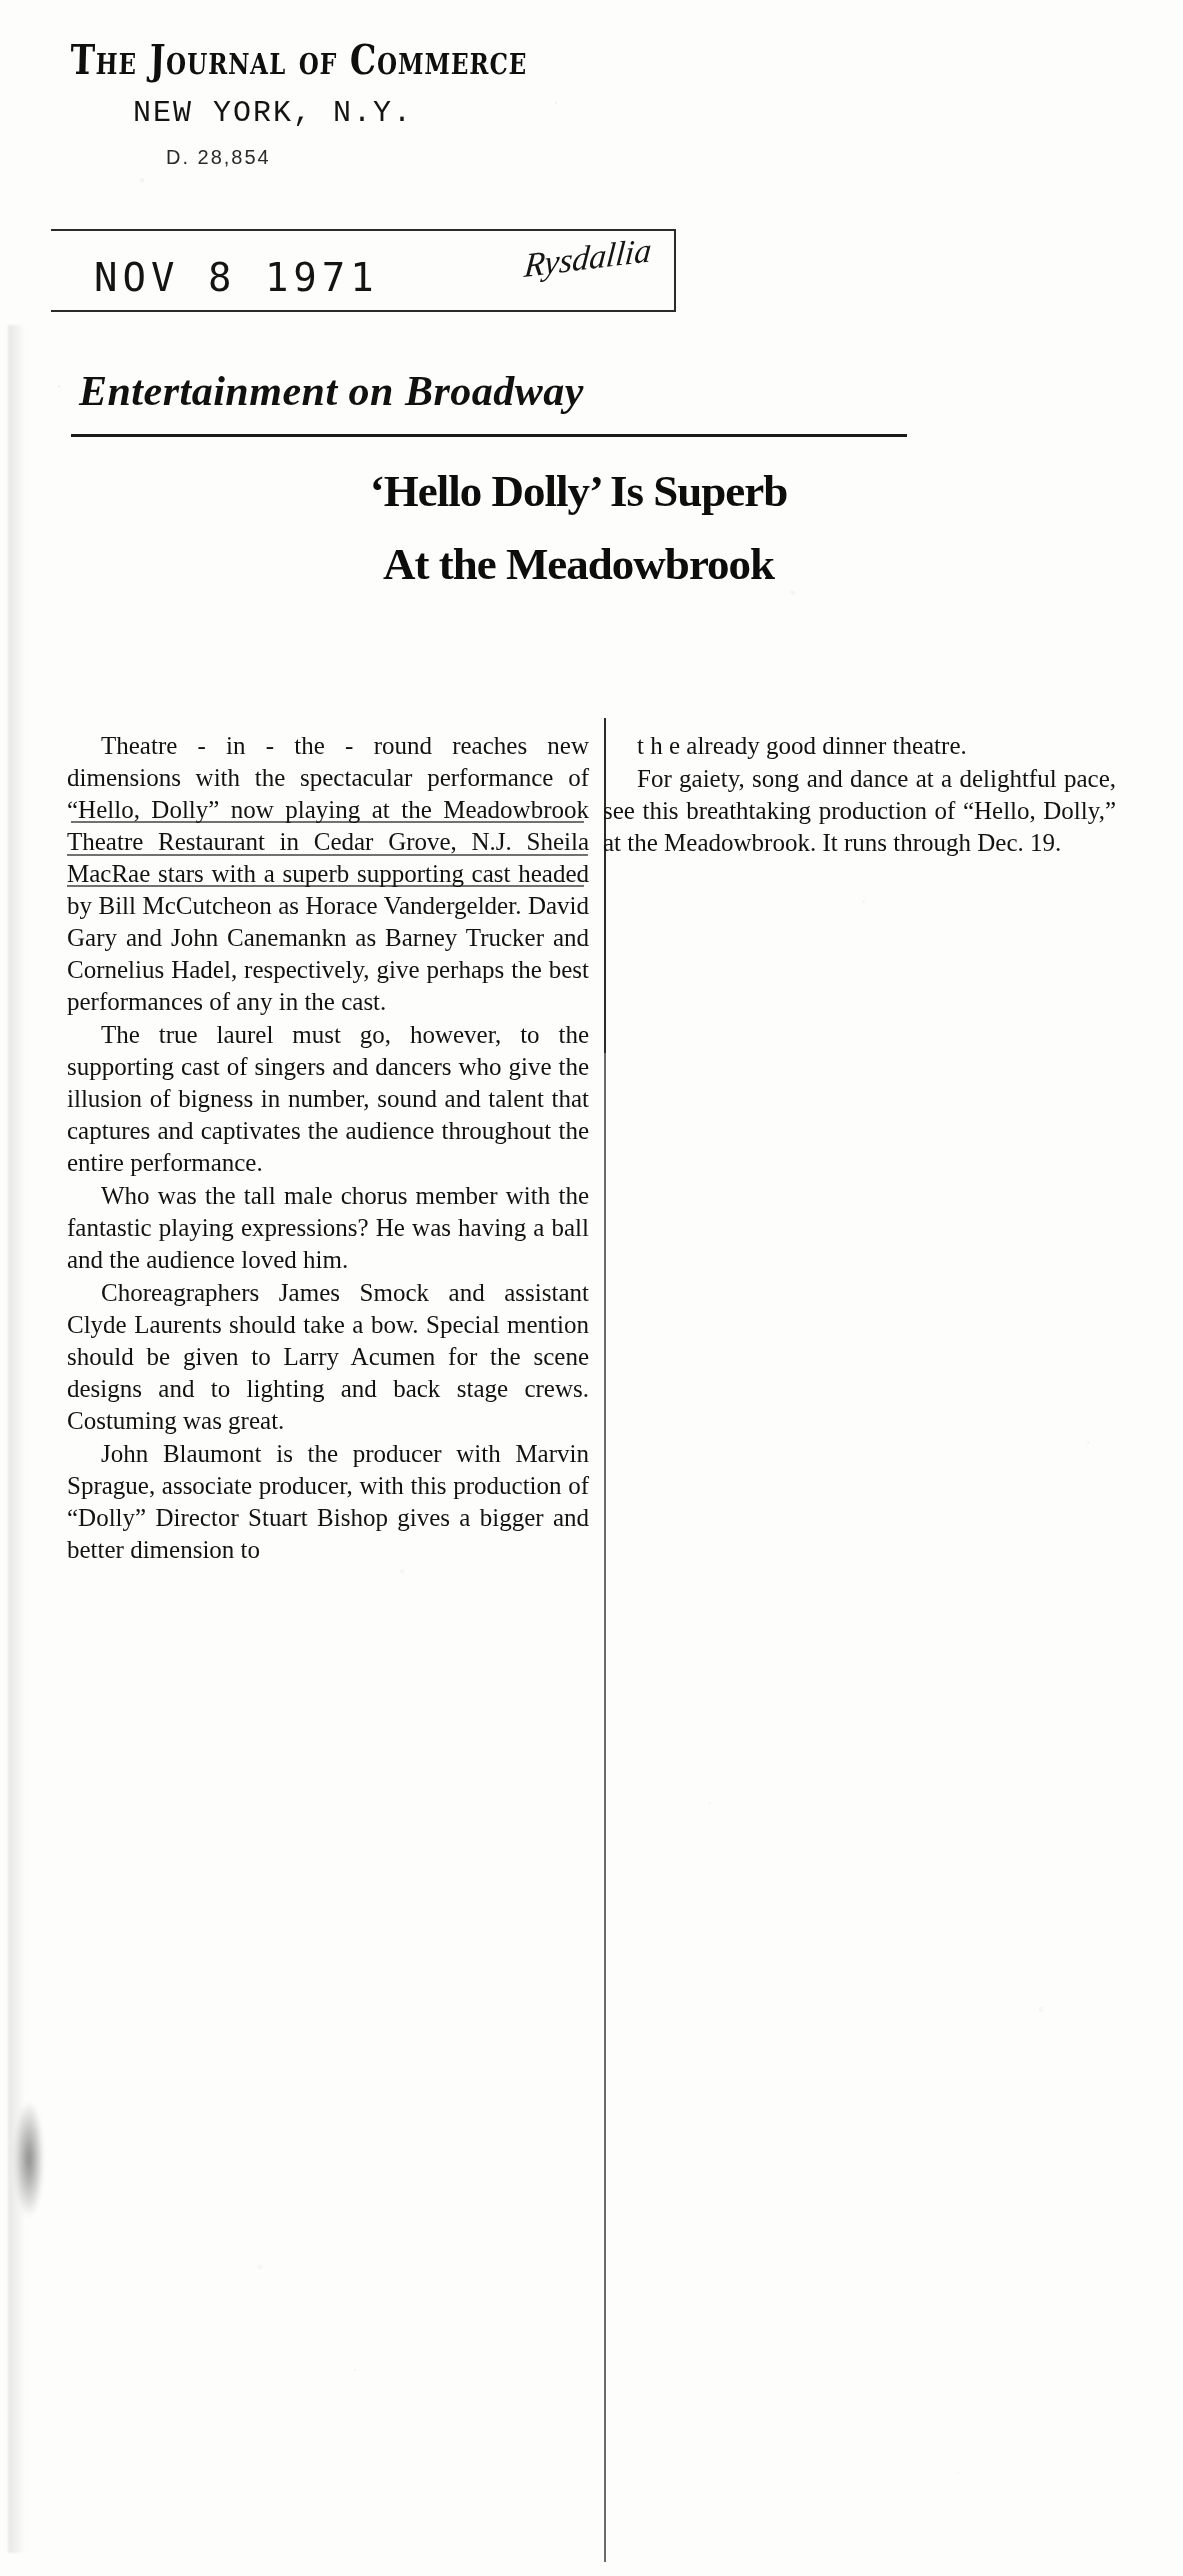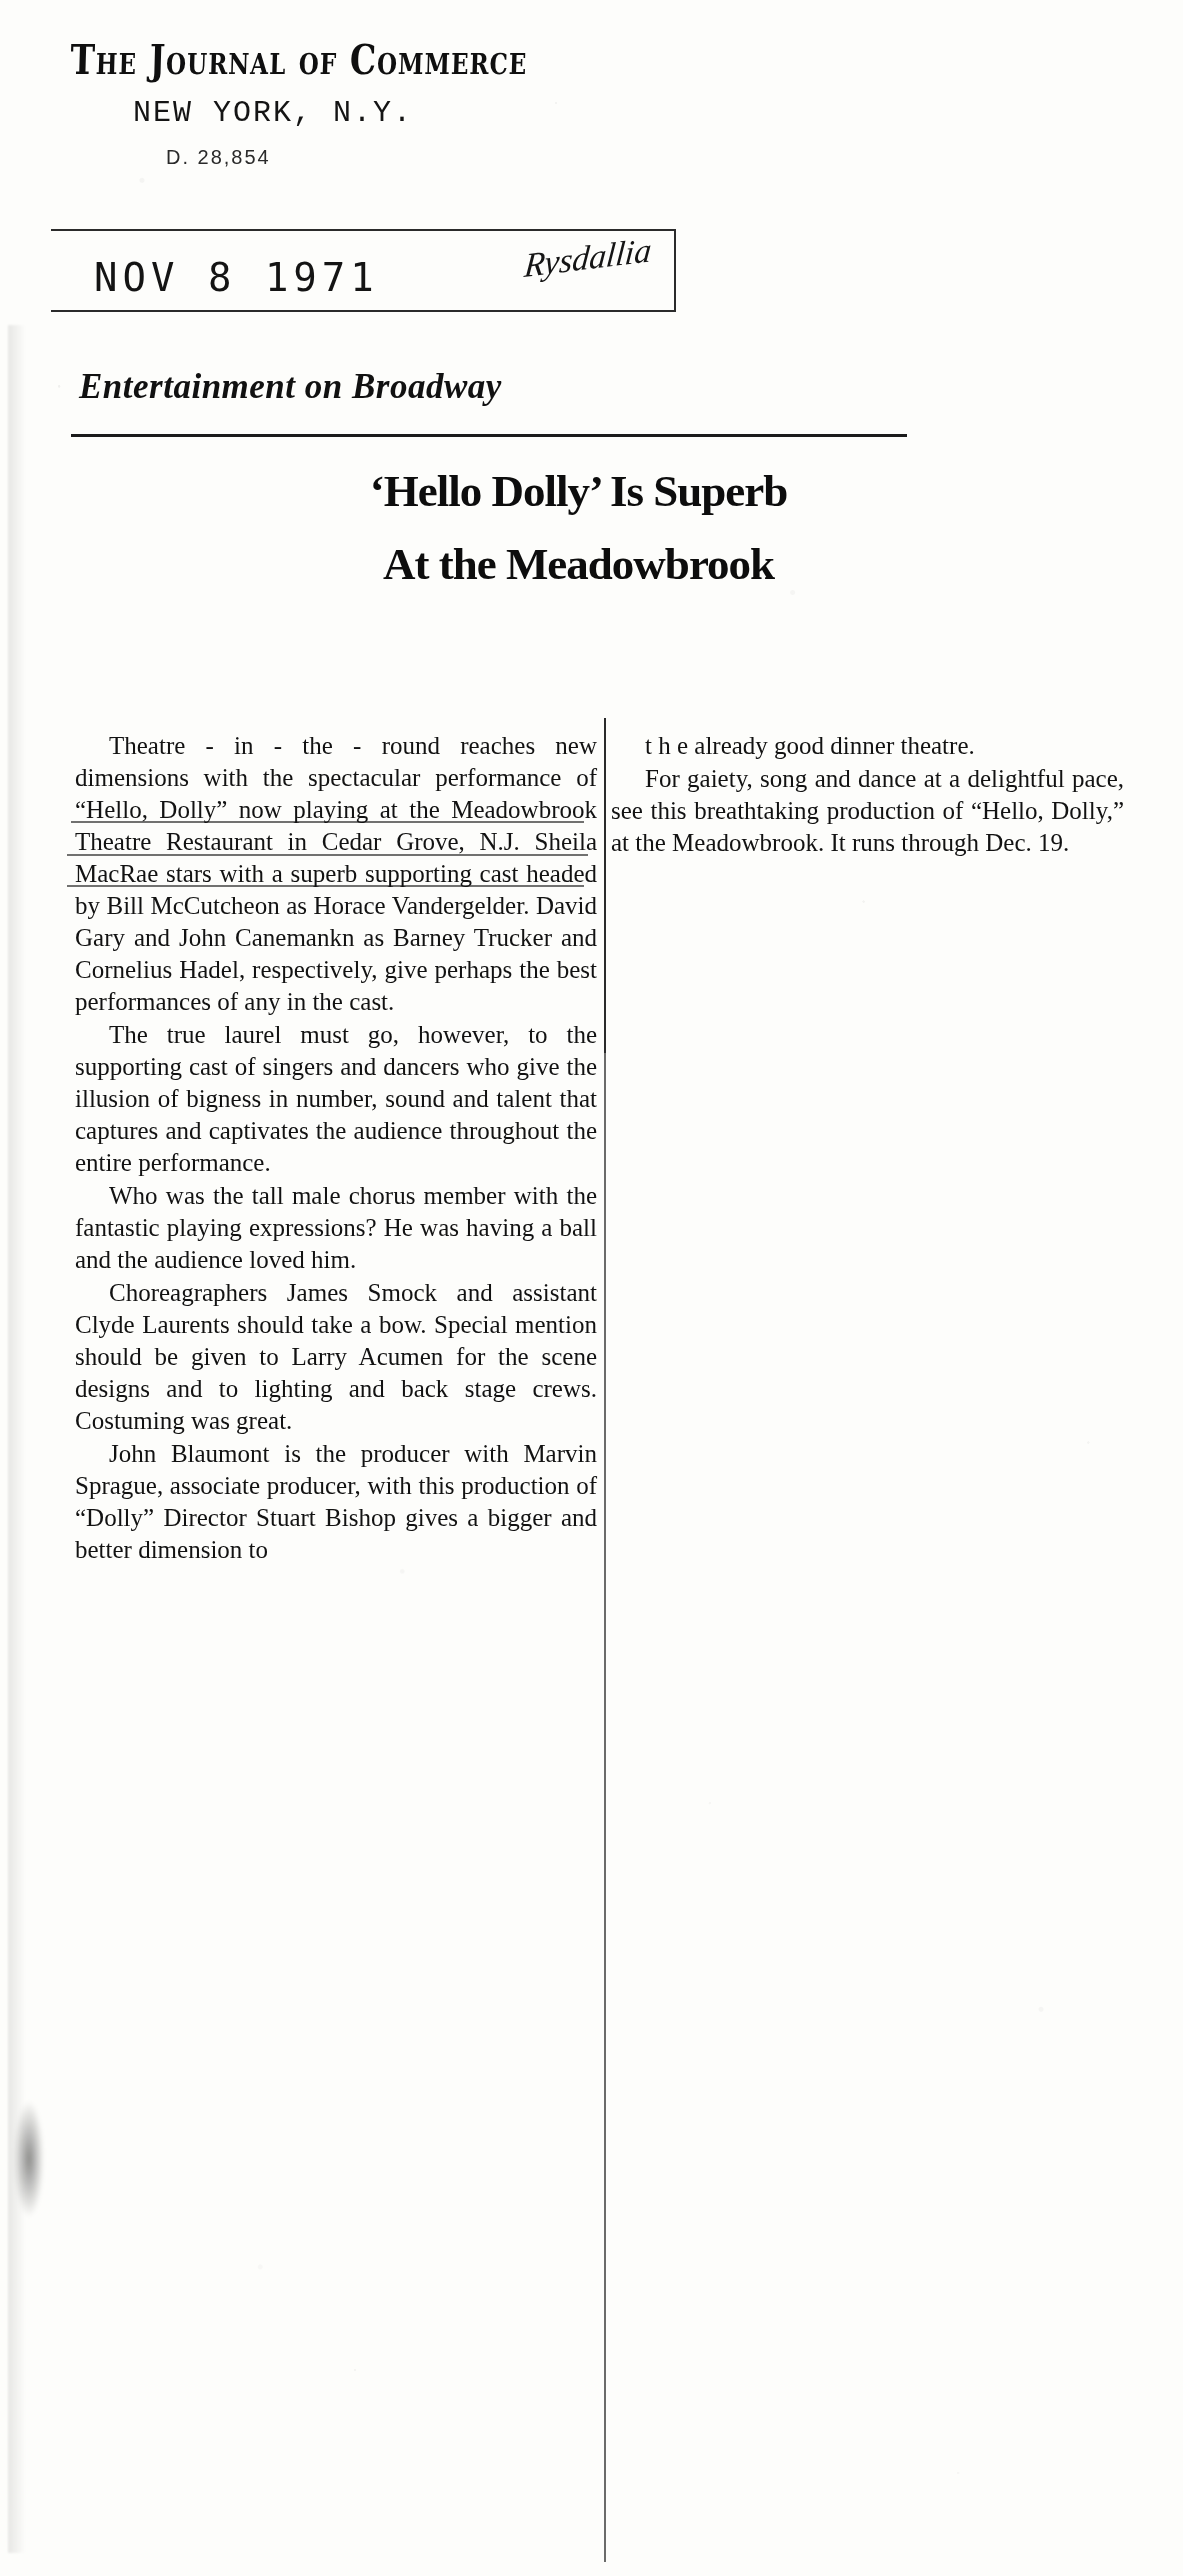--- a/index.html
+++ b/index.html
@@ -135,21 +135,21 @@
   }
 
   
   .kicker {
     position: absolute;
     left: 79px;
     top: 367px;
     font-family: "Liberation Serif", serif;
     font-style: italic;
     font-weight: bold;
-    font-size: 35px;
+    font-size: 42px;
     letter-spacing: 0.5px;
     color: #111;
   }
   .kicker-rule {
     position: absolute;
     left: 71px;
     top: 434px;
     width: 836px;
     height: 3px;
     background: #1b1b1b;
@@ -171,21 +171,20 @@
 
   
   .col {
     position: absolute;
     top: 730px;
     font-family: "Liberation Serif", serif;
     font-size: 25px;
     line-height: 32px;
     color: #121212;
     text-align: justify;
-    margin-left: 8px;
   }
   .col p {
     margin: 0 0 1px 0;
     text-indent: 34px;
   }
   .col-left  { left: 67px;  width: 522px; }
   .col-right { left: 603px; width: 513px; }
 
   .col-rule {
     position: absolute;

